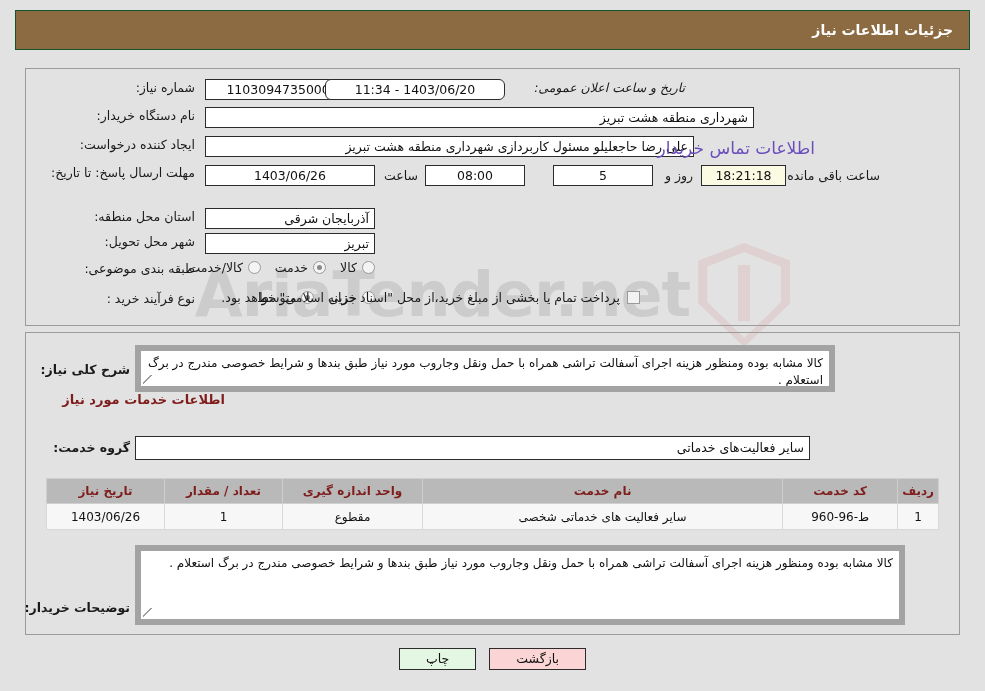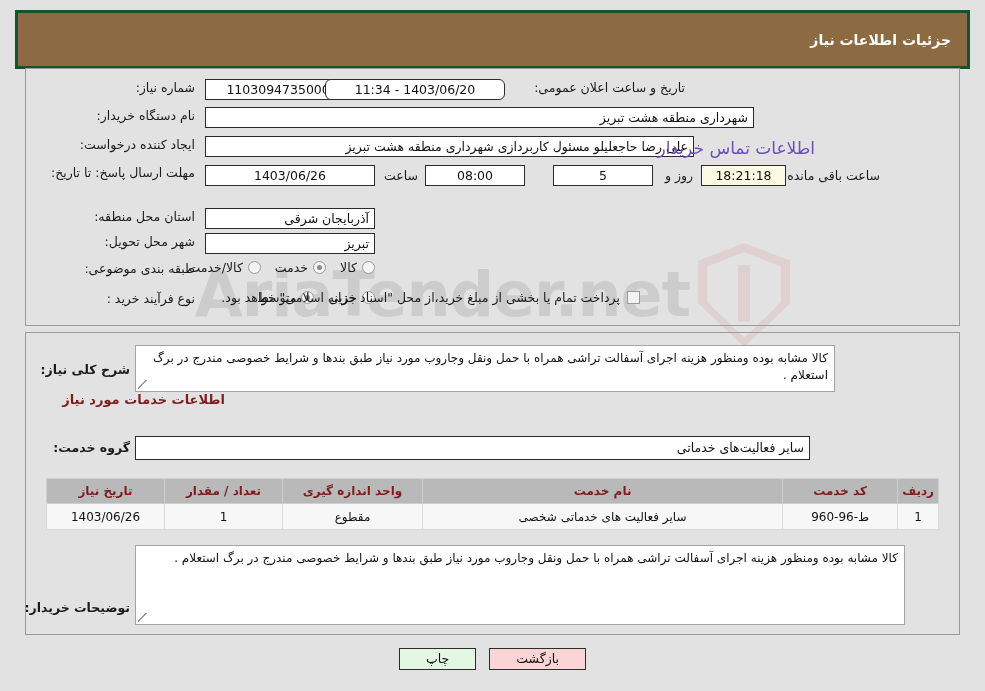--- a/index.html
+++ b/index.html
@@ -16,23 +16,23 @@
   .page {
     position: relative;
     width: 985px; height: 691px;
     background: #e2e2e2;
   }
 
   
   .titlebar {
     position: absolute;
     top: 10px; left: 15px; right: 15px;
-    height: 59px;
+    height: 40px;
     background: #8c6b42;
-    border: 3px solid #14532d;
+    border: 1px solid #14532d;
     display: flex;
     align-items: center;
     justify-content: flex-start;
     padding: 0 16px;
   }
   .titlebar-text {
     color: #ffffff;
     font-size: 14px;
     font-weight: 600;
     letter-spacing: .2px;
@@ -136,21 +136,21 @@
   .radio-lbl { font-size: 12.5px; margin: 0 5px 0 14px; white-space: nowrap; }
   .checkbox {
     width: 13px; height: 13px;
     border: 1px solid #9a9a9a;
     background: #f2f2f2;
     display: inline-block; flex: 0 0 auto;
   }
 
   
   .tarea {
-    border: 1px solid #a3a3a3;
+    border: 6px solid #a3a3a3;
     background: #ffffff;
     font-size: 12px;
     line-height: 17px;
     color: #111;
     padding: 4px 6px 0 6px;
     text-align: right;
     direction: rtl;
     position: relative;
     overflow: hidden;
   }
@@ -245,21 +245,21 @@
     </div>
   </div>
 
   <div class="panel panel-top"></div>
 
   <div class="frow" style="top:80px; right:790px; width:160px; justify-content:flex-start; z-index:3;">
     <span class="lbl">شماره نیاز:</span>
   </div>
   <div class="box center" style="position:absolute; top:79px; right:610px; width:170px; z-index:3;">1103094735000033</div>
 
-  <div class="frow" style="top:80px; right:300px; z-index:3;">
+  <div class="frow" style="top:80px; right:300px; z-index:3;font-style:italic;">
     <span class="lbl">تاریخ و ساعت اعلان عمومی:</span>
   </div>
   <div class="box center" style="position:absolute; top:79px; right:480px; width:180px; z-index:3;border-radius:6px;">1403/06/20 - 11:34</div>
 
   <div class="frow" style="top:108px; right:790px; z-index:3;">
     <span class="lbl">نام دستگاه خریدار:</span>
   </div>
   <div class="box" style="position:absolute; top:107px; right:231px; width:549px; z-index:3;">شهرداری منطقه هشت تبریز</div>
 
   <div class="frow" style="top:137px; right:790px; z-index:3;">

